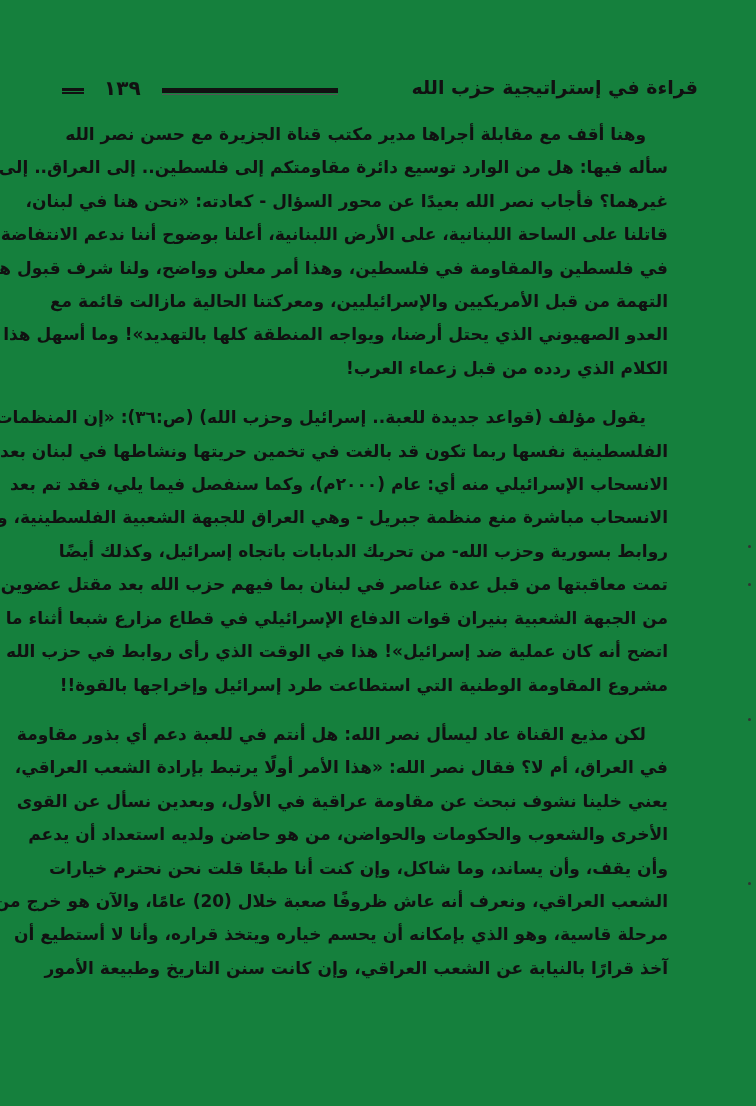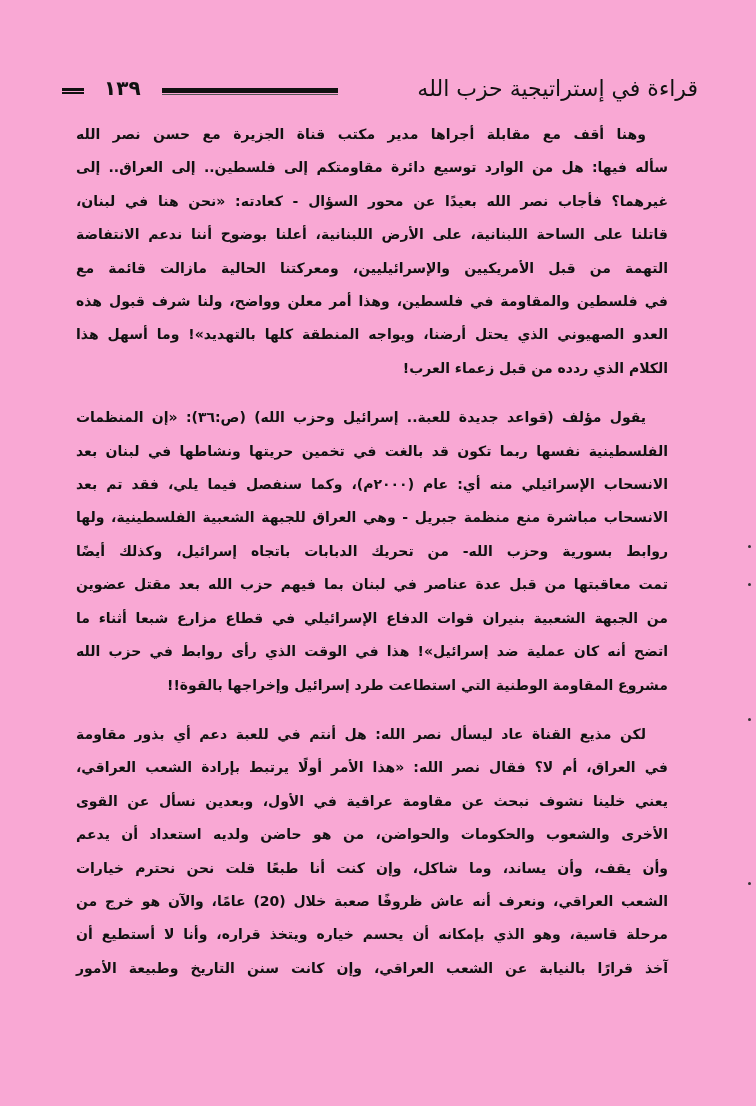--- a/index.html
+++ b/index.html
@@ -1,27 +1,27 @@
 <!DOCTYPE html>
 <html><head>
 <meta charset="utf-8">
 <style>
   html, body { margin: 0; padding: 0; background: #ffffff; }
   body { width: 756px; height: 1106px; position: relative; overflow: hidden;
          font-family: "DejaVu Sans", "Liberation Sans", sans-serif; color: #111; }
-  .page { position: absolute; left: 0; top: 0; width: 756px; height: 1106px; background: #f9a8d4; }
+  .page { position: absolute; left: 0; top: 0; width: 756px; height: 1106px; background: #15803d; }
   .header { position: absolute; top: 76px; left: 38px; width: 660px; height: 30px; direction: ltr; }
   .hdr-mark { position: absolute; left: 24px; top: 12px; width: 22px; height: 6px;
               border-top: 3px solid #111; border-bottom: 2px solid #111; box-sizing: border-box; }
   .hdr-num { position: absolute; left: 66px; top: 0; font-size: 20px; font-weight: bold; direction: rtl; }
   .hdr-rule { position: absolute; left: 124px; top: 12px; width: 176px; height: 7px;
               border-top: 5px solid #111; border-bottom: 1px solid #555; box-sizing: border-box; }
-  .hdr-title { position: absolute; right: 0; top: 0; font-size: 22px; font-weight: normal; direction: rtl; white-space: nowrap; }
+  .hdr-title { position: absolute; right: 0; top: 0; font-size: 19px; font-weight: bold; direction: rtl; white-space: nowrap; }
   .body-text { position: absolute; top: 118px; left: 76px; width: 592px; direction: rtl; text-align: justify;
-               font-size: 14px; line-height: 33.4px; font-weight: bold; }
+               font-size: 17px; line-height: 33.4px; font-weight: bold; }
   .line { display: block; text-align-last: justify; white-space: nowrap; }
   .line.last { text-align-last: right; }
   .para-gap { height: 16px; }
   .indent { padding-right: 22px; }
   .margin-dot { position: absolute; width: 3px; height: 3px; background: #333; border-radius: 50%; }
 </style>
 </head>
 <body>
 
 <div class="page">
@@ -32,22 +32,22 @@
     <span class="hdr-rule"></span>
     <span class="hdr-title">قراءة في إستراتيجية حزب الله</span>
   </div>
 
   <div class="body-text">
     <div>
       <span class="line indent">وهنا أقف مع مقابلة أجراها مدير مكتب قناة الجزيرة مع حسن نصر الله</span>
       <span class="line">سأله فيها: هل من الوارد توسيع دائرة مقاومتكم إلى فلسطين.. إلى العراق.. إلى</span>
       <span class="line">غيرهما؟ فأجاب نصر الله بعيدًا عن محور السؤال - كعادته: «نحن هنا في لبنان،</span>
       <span class="line">قاتلنا على الساحة اللبنانية، على الأرض اللبنانية، أعلنا بوضوح أننا ندعم الانتفاضة</span>
+      <span class="line">في فلسطين والمقاومة في فلسطين، وهذا أمر معلن وواضح، ولنا شرف قبول هذه</span>
       <span class="line">التهمة من قبل الأمريكيين والإسرائيليين، ومعركتنا الحالية مازالت قائمة مع</span>
-      <span class="line">في فلسطين والمقاومة في فلسطين، وهذا أمر معلن وواضح، ولنا شرف قبول هذه</span>
       <span class="line">العدو الصهيوني الذي يحتل أرضنا، ويواجه المنطقة كلها بالتهديد»! وما أسهل هذا</span>
       <span class="line last">الكلام الذي ردده من قبل زعماء العرب!</span>
     </div>
     <div class="para-gap"></div>
     <div>
       <span class="line indent">يقول مؤلف (قواعد جديدة للعبة.. إسرائيل وحزب الله) (ص:٣٦): «إن المنظمات</span>
       <span class="line">الفلسطينية نفسها ربما تكون قد بالغت في تخمين حريتها ونشاطها في لبنان بعد</span>
       <span class="line">الانسحاب الإسرائيلي منه أي: عام (٢٠٠٠م)، وكما سنفصل فيما يلي، فقد تم بعد</span>
       <span class="line">الانسحاب مباشرة منع منظمة جبريل - وهي العراق للجبهة الشعبية الفلسطينية، ولها</span>
       <span class="line">روابط بسورية وحزب الله- من تحريك الدبابات باتجاه إسرائيل، وكذلك أيضًا</span>

